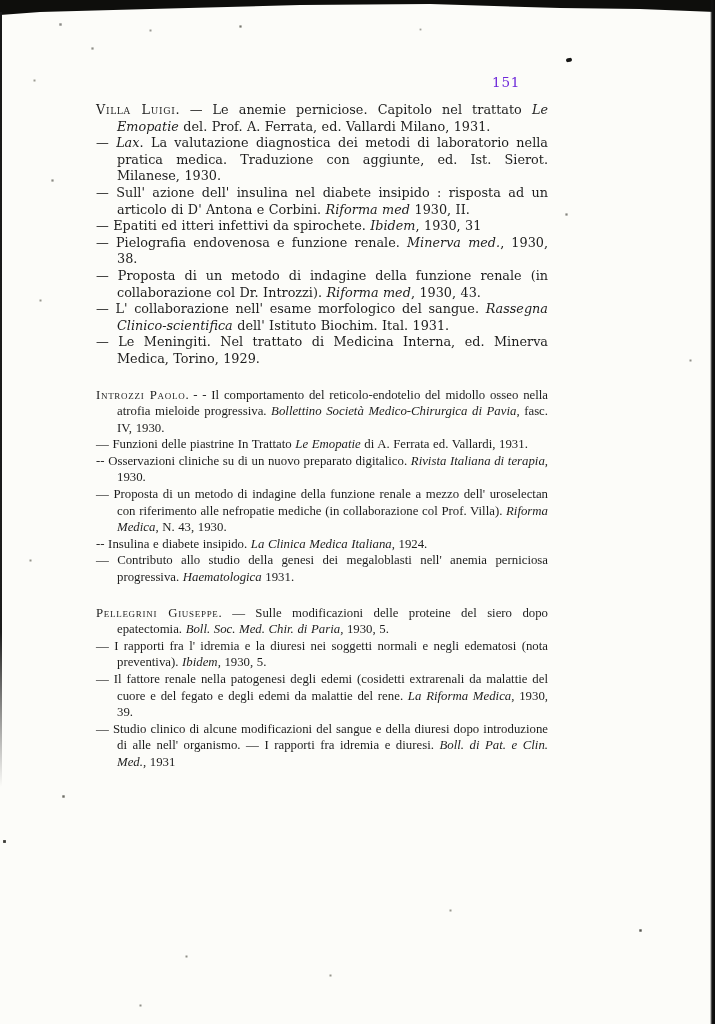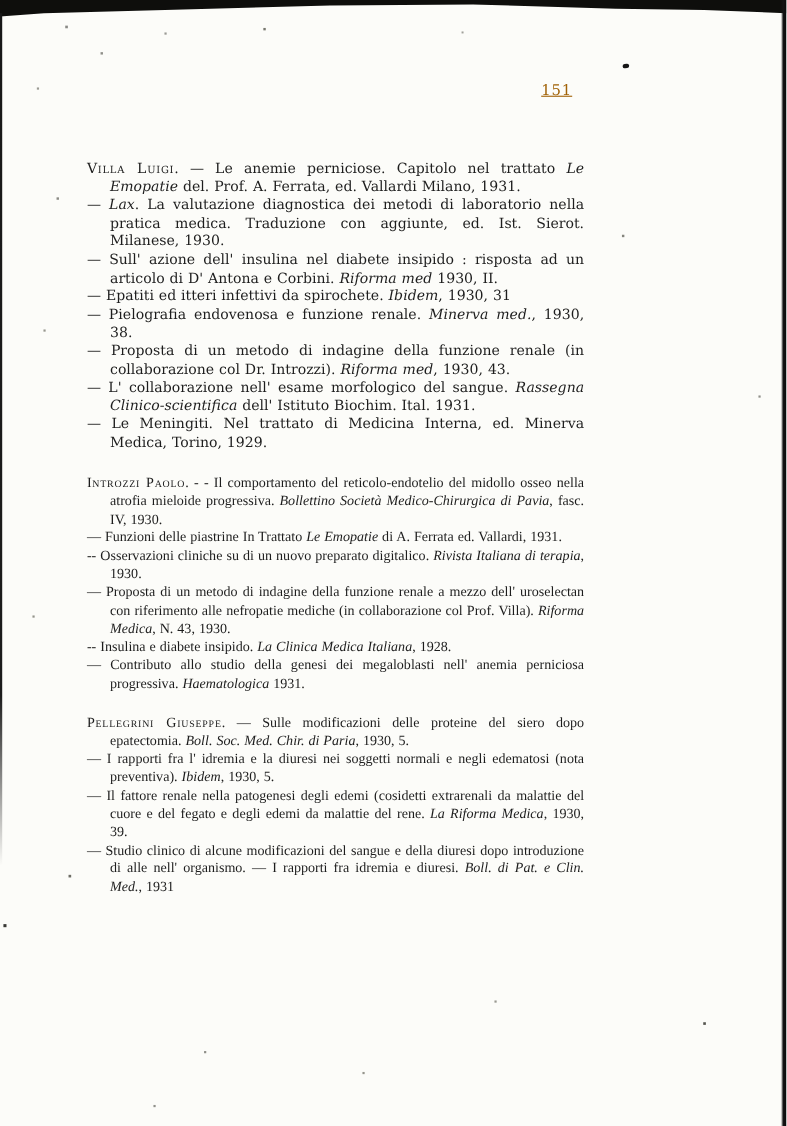--- a/index.html
+++ b/index.html
@@ -69,33 +69,31 @@
       330px 975px 0 0.5px #95958d,
       140px 1005px 0 0.5px #90908a;
   }
   
   .page-number {
     position: absolute;
     left: 492px;
     top: 74px;
     font-size: 13.5px;
     letter-spacing: 0.8px;
-    color: #a16207;
-    text-decoration: underline;
+    color: #6d28d9;
   }
   .bib {
     position: absolute;
-    left: 79px;
+    left: 96px;
     top: 102px;
     width: 452px;
     font-size: 12.8px;
     line-height: 16.6px;
     text-align: justify;
     word-spacing: 0.4px;
-    margin-top: 44px;
   }
   .section + .section { margin-top: 19px; font-family: Liberation Serif, serif; }
   .entry {
     padding-left: 21px;
     text-indent: -21px;
   }
   .seg-sc {
     font-variant: small-caps;
     letter-spacing: 0.7px;
   }
@@ -125,21 +123,21 @@
         <div class="entry"><span>— Pielografia endovenosa e funzione renale. </span><span class="seg-i">Minerva med.</span><span>, 1930, 38.</span></div>
         <div class="entry"><span>— Proposta di un metodo di indagine della funzione renale (in collaborazione col Dr. Introzzi). </span><span class="seg-i">Riforma med</span><span>, 1930, 43.</span></div>
         <div class="entry"><span>— L' collaborazione nell' esame morfologico del sangue. </span><span class="seg-i">Rassegna Clinico-scientifica</span><span>&nbsp;dell' Istituto Biochim. Ital. 1931.</span></div>
         <div class="entry"><span>— Le Meningiti. Nel trattato di Medicina Interna, ed. Minerva Medica, Torino, 1929.</span></div>
       </div>
       <div class="section">
         <div class="entry"><span class="seg-sc">Introzzi Paolo</span><span>. - - Il comportamento del reticolo-endotelio del midollo osseo nella atrofia mieloide progressiva. </span><span class="seg-i">Bollettino Società Medico-Chirurgica di Pavia</span><span>, fasc. IV, 1930.</span></div>
         <div class="entry"><span>— Funzioni delle piastrine In Trattato </span><span class="seg-i">Le Emopatie</span><span>&nbsp;di A. Ferrata ed. Vallardi, 1931.</span></div>
         <div class="entry"><span>-- Osservazioni cliniche su di un nuovo preparato digitalico. </span><span class="seg-i">Rivista Italiana di terapia</span><span>, 1930.</span></div>
         <div class="entry"><span>— Proposta di un metodo di indagine della funzione renale a mezzo dell' uroselectan con riferimento alle nefropatie mediche (in collaborazione col Prof. Villa). </span><span class="seg-i">Riforma Medica</span><span>, N. 43, 1930.</span></div>
-        <div class="entry"><span>-- Insulina e diabete insipido. </span><span class="seg-i">La Clinica Medica Italiana</span><span>, 1928.</span></div>
+        <div class="entry"><span>-- Insulina e diabete insipido. </span><span class="seg-i">La Clinica Medica Italiana</span><span>, 1924.</span></div>
         <div class="entry"><span>— Contributo allo studio della genesi dei megaloblasti nell' anemia perniciosa progressiva. </span><span class="seg-i">Haematologica</span><span>&nbsp;1931.</span></div>
       </div>
       <div class="section">
         <div class="entry"><span class="seg-sc">Pellegrini Giuseppe</span><span>. — Sulle modificazioni delle proteine del siero dopo epatectomia. </span><span class="seg-i">Boll. Soc. Med. Chir. di Paria</span><span>, 1930, 5.</span></div>
         <div class="entry"><span>— I rapporti fra l' idremia e la diuresi nei soggetti normali e negli edematosi (nota preventiva). </span><span class="seg-i">Ibidem</span><span>, 1930, 5.</span></div>
         <div class="entry"><span>— Il fattore renale nella patogenesi degli edemi (cosidetti extrarenali da malattie del cuore e del fegato e degli edemi da malattie del rene. </span><span class="seg-i">La Riforma Medica</span><span>, 1930, 39.</span></div>
         <div class="entry"><span>— Studio clinico di alcune modificazioni del sangue e della diuresi dopo introduzione di alle nell' organismo. — I rapporti fra idremia e diuresi. </span><span class="seg-i">Boll. di Pat. e Clin. Med.</span><span>, 1931</span></div>
       </div>
     </div>
 

